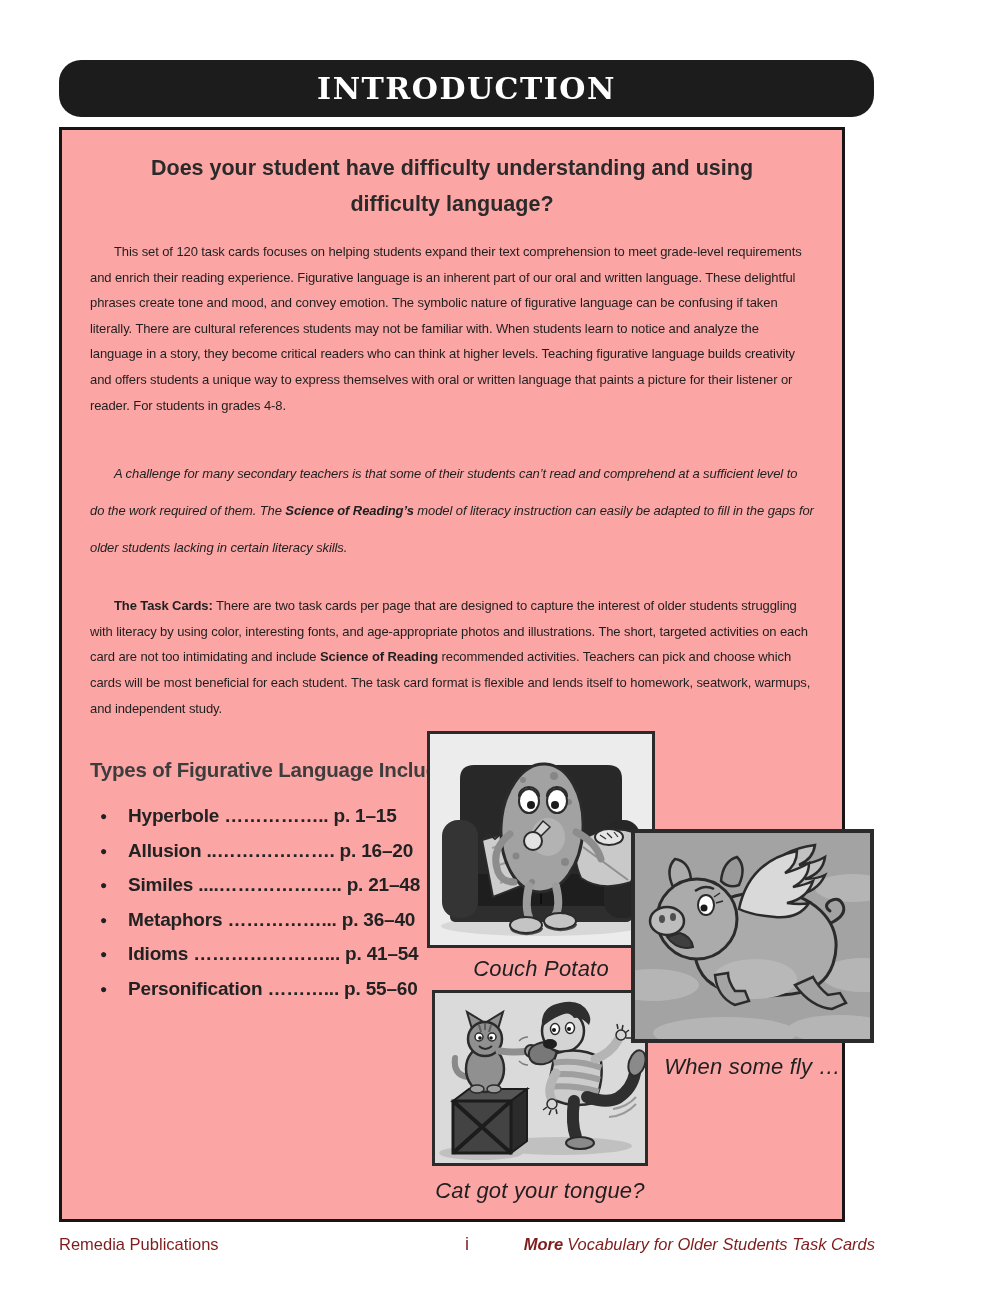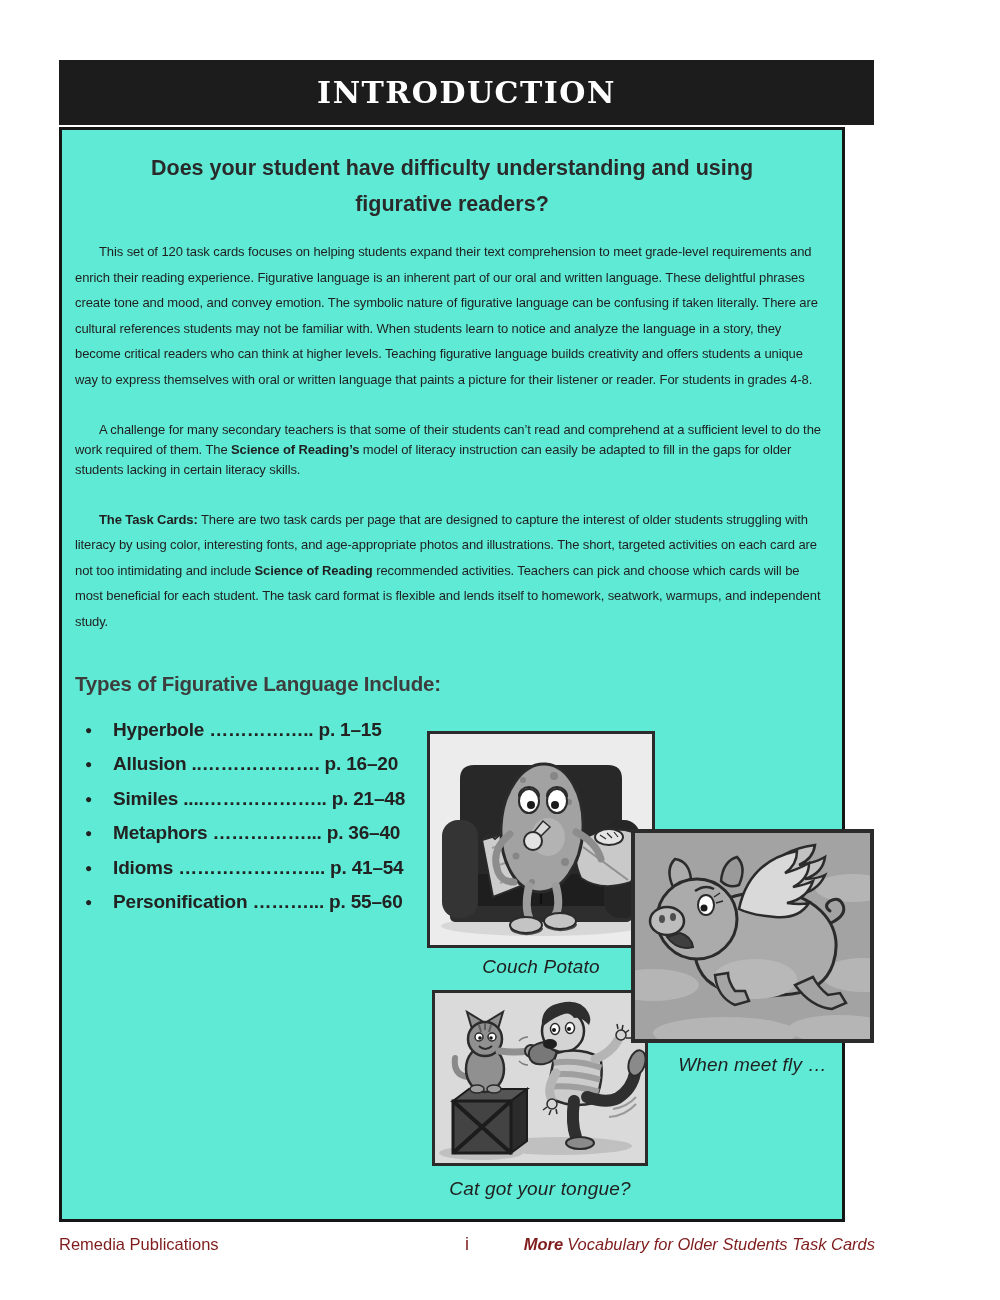--- a/index.html
+++ b/index.html
@@ -2,43 +2,43 @@
 <html><head>
 <meta charset="utf-8">
 <style>
   html,body { margin:0; padding:0; background:#ffffff; }
   #page {
     position:relative; width:1000px; height:1300px; background:#ffffff;
     font-family:"Liberation Sans", sans-serif; color:#1f1f1f; overflow:hidden;
   }
   
   .header-bar {
-    position:absolute; left:59px; top:60px; width:815px; height:65px;
-    background:#1c1c1c; display:flex; align-items:center; justify-content:center;
+    position:absolute; left:59px; top:60px; width:815px; height:57px;
+    background:#1c1c1c; display:flex; align-items:center; justify-content:center;border-radius:22px;
   }
   .header-bar .title {
     color:#ffffff; font-family:"DejaVu Serif", serif; font-weight:bold;
     font-size:30px; letter-spacing:1.5px;
   }
   
   .content-box {
     position:absolute; left:59px; top:127px; width:786px; height:1095px;
-    border:3px solid #161616; box-sizing:border-box; background:#5eead4;
-    padding:0 13px;
+    border:3px solid #161616; box-sizing:border-box; background:#fca5a5;
+    padding:0 28px;
   }
   .main-heading {
     margin-top:20px; text-align:center; font-weight:bold; font-size:21.5px;
     line-height:36px; color:#2a2a2a;
   }
   .para {
     font-size:13px; line-height:25.6px; letter-spacing:-0.1px;
     text-indent:24px; margin:0; color:#1f1f1f; text-align:left;
   }
   .para.p1 { margin-top:17px; }
-  .para.p2 { margin-top:27px; line-height:20px; }
+  .para.p2 { margin-top:37px; line-height:37px;font-style:italic; }
   .para.p3 { margin-top:27px; }
   .types-heading {
     margin-top:37px; font-size:20.5px; font-weight:bold; color:#3d3d3d;
     letter-spacing:-0.2px;
   }
   .toc { margin-top:23px; width:345px; }
   .toc-item {
     display:flex; align-items:baseline; font-weight:bold; font-size:19px;
     letter-spacing:-0.2px; padding-left:10px; margin-bottom:12.5px; color:#222;
   }
@@ -52,21 +52,21 @@
   }
   .pig-box {
     left:569px; top:699px; width:243px; height:214px;
     border:4px solid #2b2b2b; background:#a3a3a3; z-index:3;
   }
   .cat-box {
     left:370px; top:860px; width:216px; height:176px;
     border:3px solid #2b2b2b; background:#dadada; z-index:2;
   }
   .caption {
-    position:absolute; text-align:center; font-style:italic; font-size:19px;
+    position:absolute; text-align:center; font-style:italic; font-size:22px;
     color:#1f1f1f; z-index:4; letter-spacing:0.2px;
   }
   .caption.couch { left:365px; top:826px; width:228px; }
   .caption.pig   { left:569px; top:924px; width:243px; }
   .caption.cat   { left:328px; top:1048px; width:300px; }
   
   .footer {
     position:absolute; left:59px; top:1234px; width:816px;
     display:flex; align-items:baseline; font-size:16.5px; color:#7f1d1d;
   }
@@ -81,21 +81,21 @@
 <div id="page">
 
   <div class="header-bar">
     <span class="title">INTRODUCTION</span>
   </div>
 
   <div class="content-box">
 
     <div class="main-heading">
       <div>Does your student have difficulty understanding and using</div>
-      <div>figurative readers?</div>
+      <div>difficulty language?</div>
     </div>
 
     <p class="para p1"><span>This set of 120 task cards focuses on helping students expand their text comprehension to meet grade-level requirements and enrich their reading experience. Figurative language is an inherent part of our oral and written language. These delightful phrases create tone and mood, and convey emotion. The symbolic nature of figurative language can be confusing if taken literally. There are cultural references students may not be familiar with. When students learn to notice and analyze the language in a story, they become critical readers who can think at higher levels. Teaching figurative language builds creativity and offers students a unique way to express themselves with oral or written language that paints a picture for their listener or reader. For students in grades 4-8.</span></p>
 
     <p class="para p2"><span>A challenge for many secondary teachers is that some of their students can’t read and comprehend at a sufficient level to do the work required of them. The </span><b>Science of Reading’s</b><span> model of literacy instruction can easily be adapted to fill in the gaps for older students lacking in certain literacy skills.</span></p>
 
     <p class="para p3"><b>The Task Cards:</b><span> There are two task cards per page that are designed to capture the interest of older students struggling with literacy by using color, interesting fonts, and age-appropriate photos and illustrations. The short, targeted activities on each card are not too intimidating and include </span><b>Science of Reading</b><span> recommended activities. Teachers can pick and choose which cards will be most beneficial for each student. The task card format is flexible and lends itself to homework, seatwork, warmups, and independent study.</span></p>
 
     <div class="types-heading">Types of Figurative Language Include:</div>
 
@@ -269,21 +269,21 @@
 
         <path d="M139,108 q-3,22 2,36" stroke="#2f2f2f" stroke-width="12" fill="none" stroke-linecap="round"></path>
         <ellipse cx="145" cy="150" rx="14" ry="6" fill="#8a8a8a" stroke="#2b2b2b" stroke-width="2"></ellipse>
         <path d="M152,104 q20,7 31,1 q14,-9 17,-25" stroke="#2f2f2f" stroke-width="12" fill="none" stroke-linecap="round"></path>
         <ellipse cx="202" cy="70" rx="8" ry="13" fill="#8a8a8a" stroke="#2b2b2b" stroke-width="2" transform="rotate(18 202 70)"></ellipse>
         <path d="M178,116 q14,-2 23,-12 M174,124 q16,-1 27,-13" stroke="#9a9a9a" stroke-width="2" fill="none"></path>
       </svg>
     </div>
 
     <div class="caption couch">Couch Potato</div>
-    <div class="caption pig">When meet fly …</div>
+    <div class="caption pig">When some fly …</div>
     <div class="caption cat">Cat got your tongue?</div>
 
   </div>
 
   <div class="footer">
     <span class="left">Remedia Publications</span>
     <span class="mid">i</span>
     <span class="right"><b>More</b><span>Vocabulary for Older Students Task Cards</span></span>
   </div>
 

